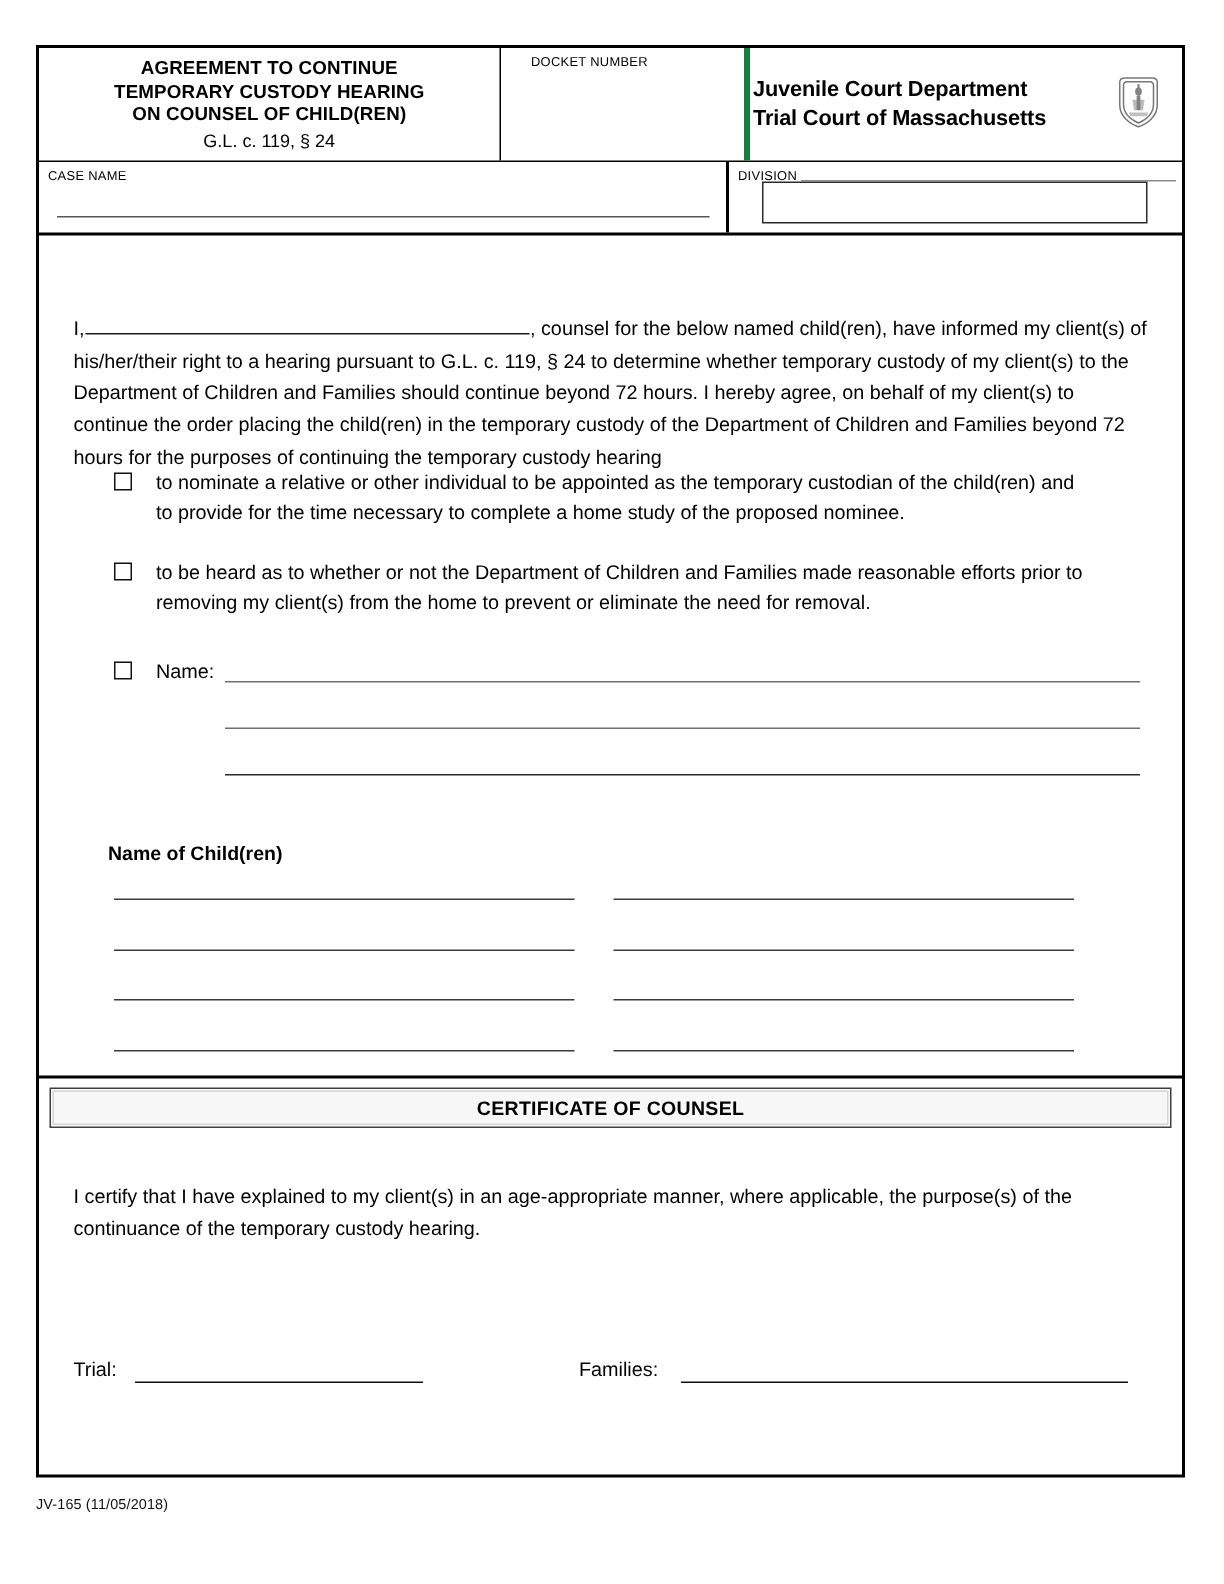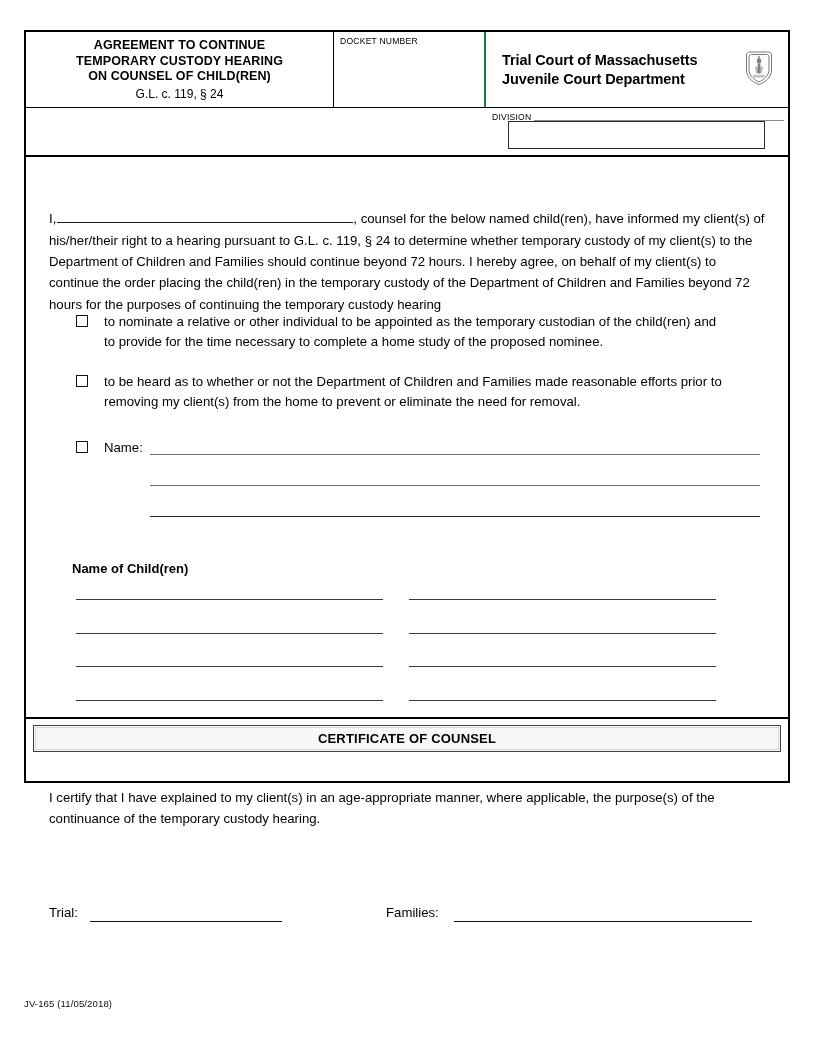--- a/index.html
+++ b/index.html
@@ -22,21 +22,21 @@
     position: absolute;
     left: 0; top: 0;
     width: 816px; height: 1056px;
     overflow: hidden;
   }
   .form-frame {
     position: absolute;
     left: 24px;
     top: 30px;
     width: 766px;   
-    height: 753px;
+    height: 955px;
     border: 2px solid #000;
     box-sizing: border-box;
     background: #fff;
   }
 
   
   .header-band {
     position: absolute;
     left: 0; top: 0;
     width: 100%;
@@ -65,24 +65,24 @@
   }
   .hdr-title-sub {
     font-size: 12px;
     font-weight: normal;
     line-height: 17px;
     text-align: center;
     margin-top: 1px;
   }
   .hdr-docket-cell {
     position: absolute;
-    left: 308px; top: 0;
+    left: 322px; top: 0;
     width: 152px; height: 100%;
     box-sizing: border-box;
-    border-right: 2px solid #15803d;
+    border-right: 4px solid #15803d;
     padding: 4px 0 0 6px;
   }
   .mini-label {
     font-size: 8.6px;
     line-height: 10px;
     letter-spacing: 0.2px;
     color: #000;
   }
   .hdr-court-cell {
     position: absolute;
@@ -356,40 +356,45 @@
         <div class="hdr-title-sub">G.L. c. 119, § 24</div>
       </div>
 
       <div class="hdr-docket-cell">
         <div class="mini-label">DOCKET NUMBER</div>
         <div></div>
       </div>
 
       <div class="hdr-court-cell">
         <div>
+          <div class="court-name">Juvenile Court Department</div>
           <div class="court-name">Trial Court of Massachusetts</div>
-          <div class="court-name">Juvenile Court Department</div>
         </div>
         <svg class="seal" viewBox="0 0 60 72">
           <g fill="none" stroke="#4a4a4a" stroke-width="2">
             <path d="M5 10 C5 6 8 4 12 4 L48 4 C52 4 55 6 55 10 L55 40 C55 55 42 65 30 69 C18 65 5 55 5 40 Z"></path>
             <path d="M10 14 C10 11 12 9 15 9 L45 9 C48 9 50 11 50 14 L50 39 C50 52 39 60 30 64 C21 60 10 52 10 39 Z"></path>
           </g>
           <g fill="#5a5a5a">
             <ellipse cx="30" cy="22" rx="4.5" ry="5.5"></ellipse>
             <rect x="27.5" y="27" width="5" height="20" rx="1.5"></rect>
             <path d="M22 33 L38 33 L36 47 L24 47 Z" opacity="0.55"></path>
             <rect x="28.5" y="12" width="3" height="6" rx="1.2"></rect>
             <path d="M17 50 L43 50 L41 55 L19 55 Z" opacity="0.5"></path>
           </g>
         </svg>
       </div>
     </div>
 
     <div class="case-band">
+      <div class="case-name-cell">
+        <div class="mini-label">CASE NAME</div>
+        <div></div>
+        <div class="case-name-rule"></div>
+      </div>
       <div class="division-cell">
         <div class="mini-label">DIVISION</div>
         <div class="division-underline"></div>
         <div class="division-box"></div>
       </div>
     </div>
 
     <div class="body-area">
 
       <p class="para"><span>I,</span><span class="inline-rule"></span><span>, counsel for the below named child(ren), have informed my client(s) of his/her/their right to a hearing pursuant to G.L. c. 119, § 24 to determine whether temporary custody of my client(s) to the Department of Children and Families should continue beyond 72 hours.  I hereby agree, on behalf of my client(s) to continue the order placing the child(ren) in the temporary custody of the Department of Children and Families beyond 72 hours for the purposes of continuing the temporary custody hearing</span></p>

